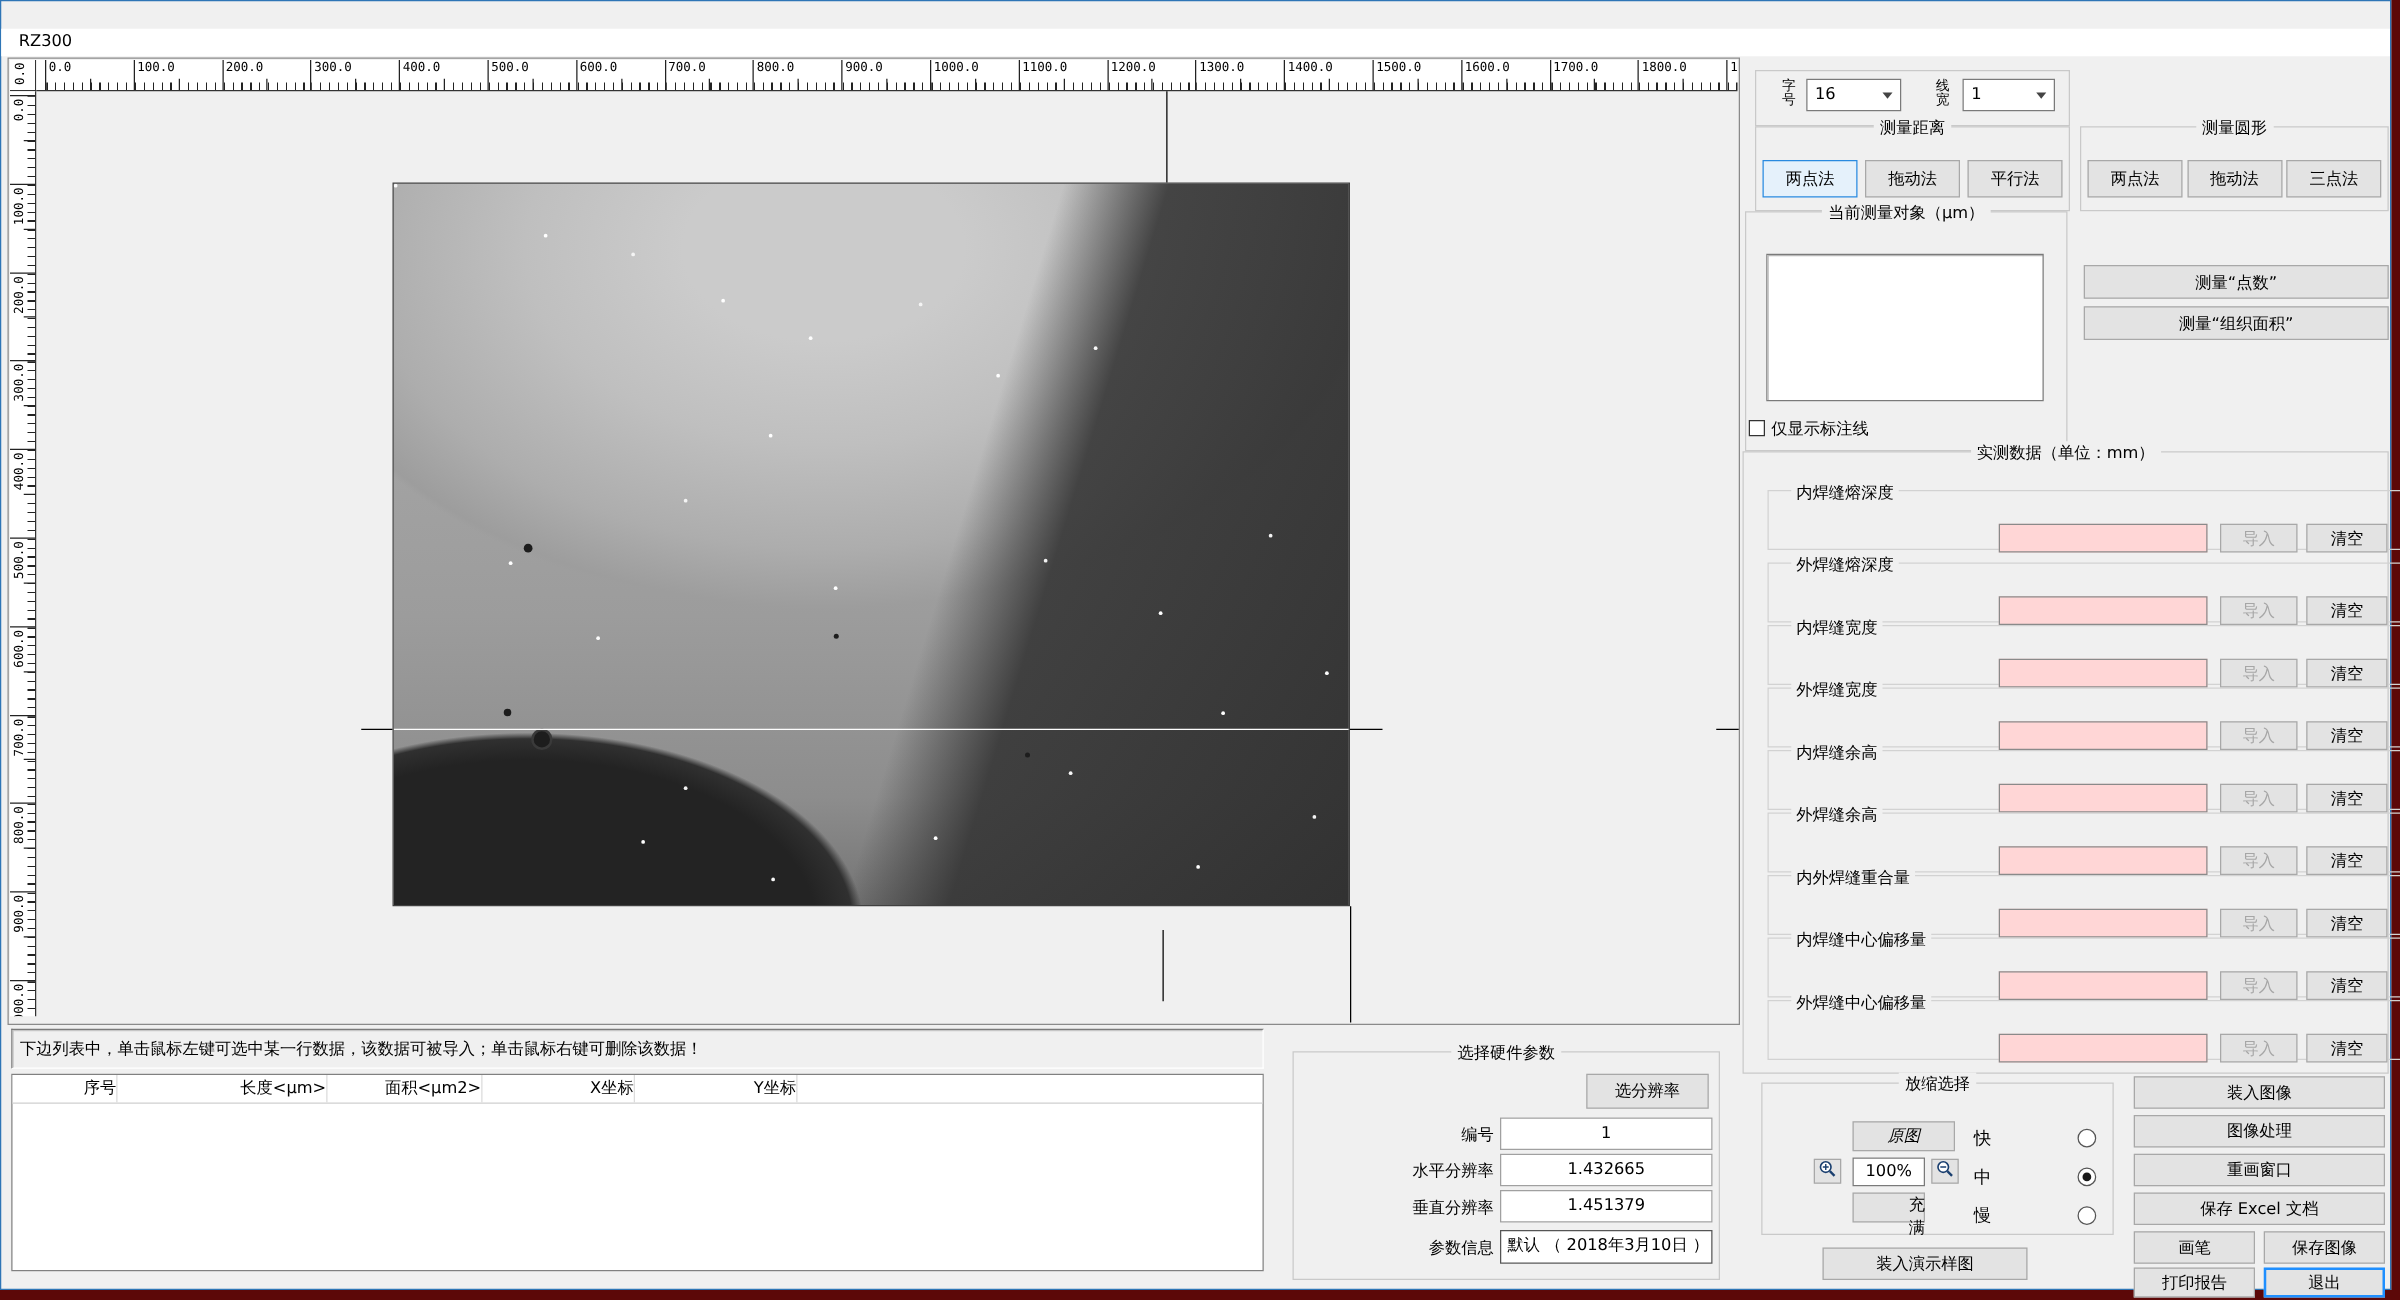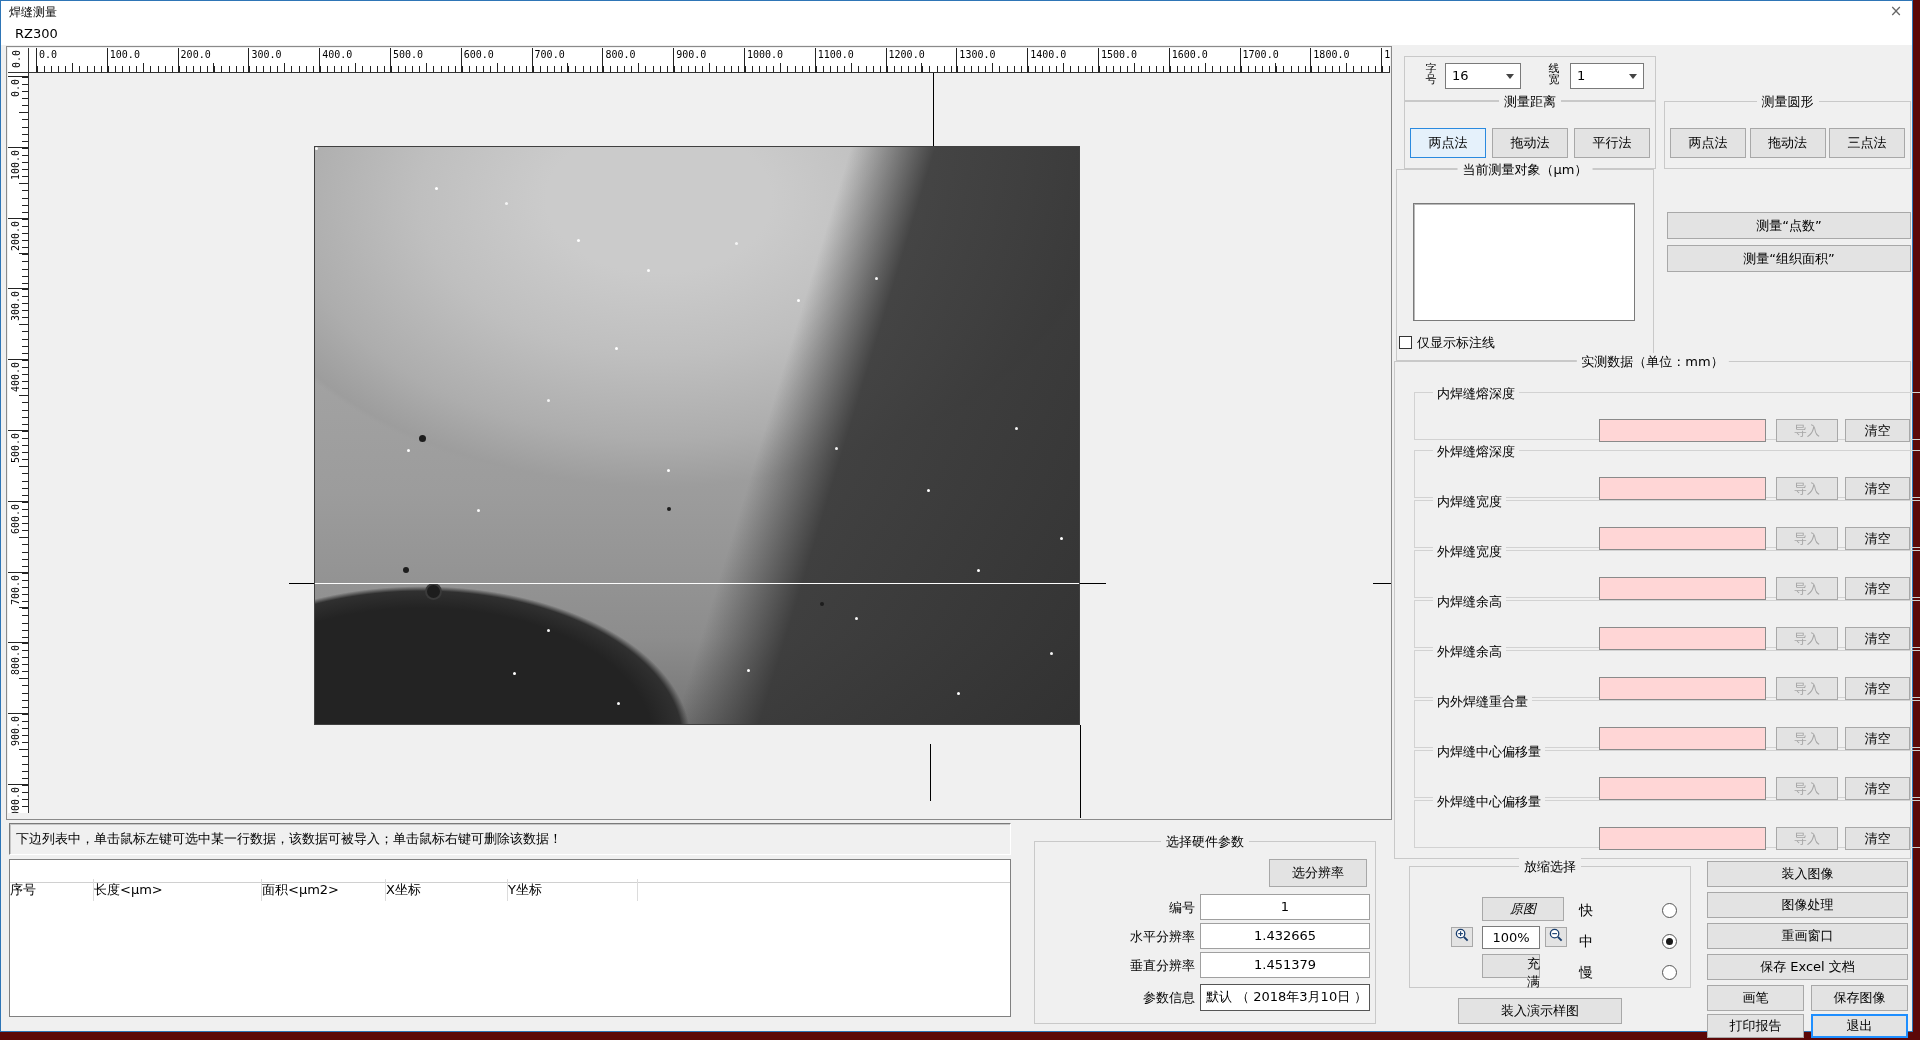--- a/index.html
+++ b/index.html
@@ -126,22 +126,22 @@
   #mrows .mrow:nth-of-type(9){top:438px}
   
   #hint-bar{position:absolute;left:8px;top:822px;width:1002px;height:32px;
     background:#f0f0f0;border:1px solid;border-color:#7a7a7a #ffffff #ffffff #7a7a7a;
     box-sizing:border-box;box-shadow:inset 1px 1px 0 #c6c6c6;
     font-size:13px;padding:6px 6px 0 6px;overflow:hidden;white-space:nowrap;}
   #results-table{position:absolute;left:8px;top:858px;width:1002px;height:158px;
     background:#fff;border:1px solid #808080;box-sizing:border-box;overflow:hidden;}
   #table-header{position:absolute;left:0;top:0;right:0;height:22px;background:#fff;
     border-bottom:1px solid #d0d0d0;display:flex;}
-  .th{display:block;height:22px;line-height:21px;text-align:left;font-size:13px;
-    border-right:1px solid #dcdcdc;box-sizing:border-box;margin-top:19px;}
+  .th{display:block;height:22px;line-height:21px;text-align:right;font-size:13px;
+    border-right:1px solid #dcdcdc;box-sizing:border-box;}
   #table-header .th:nth-of-type(1){width:84px}
   #table-header .th:nth-of-type(2){width:168px}
   #table-header .th:nth-of-type(3){width:124px}
   #table-header .th:nth-of-type(4){width:122px}
   #table-header .th:nth-of-type(5){width:130px}
   
   #btn-resolution{left:234px;top:17px;width:98px;height:28px;}
   .hrow{position:absolute;left:0;width:100%;height:27px;}
   .hlabel{position:absolute;left:0;width:160px;text-align:right;top:5px;font-size:13px;}
   .hfield{position:absolute;left:165px;width:170px;height:26px;background:#fff;
@@ -173,24 +173,20 @@
   #btn-pen{left:1706px;top:984px;width:97px;height:26px;}
   #btn-saveimg{left:1810px;top:984px;width:97px;height:26px;}
   #btn-print{left:1706px;top:1013px;width:97px;height:24px;}
   #btn-exit{left:1810px;top:1013px;width:97px;height:24px;}
 </style>
 </head>
 <body>
 
 <div id="window">
 
-  <div id="titlebar">
-    <span id="title-text">焊缝测量</span>
-    <span id="close-btn">×</span>
-  </div>
   <div id="menubar">
     <span id="menu-item">RZ300</span>
   </div>
 
   <div id="draw-frame"></div>
   <div id="corner-box">
     <span class="rlabel">0.0</span>
   </div>
   <div id="hruler">
 

